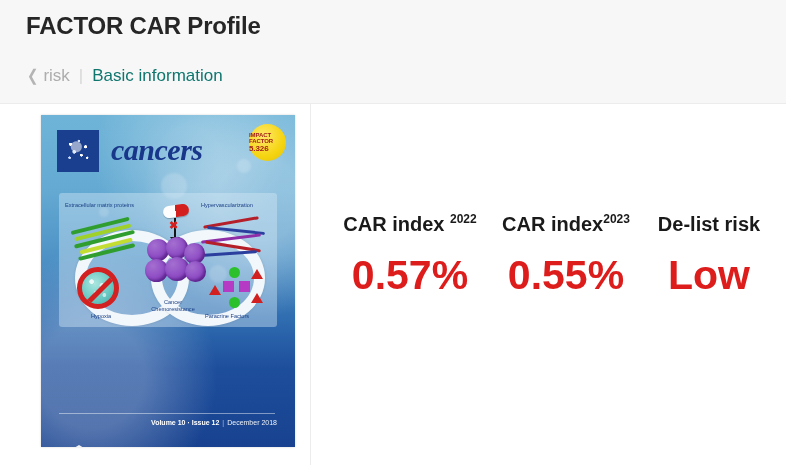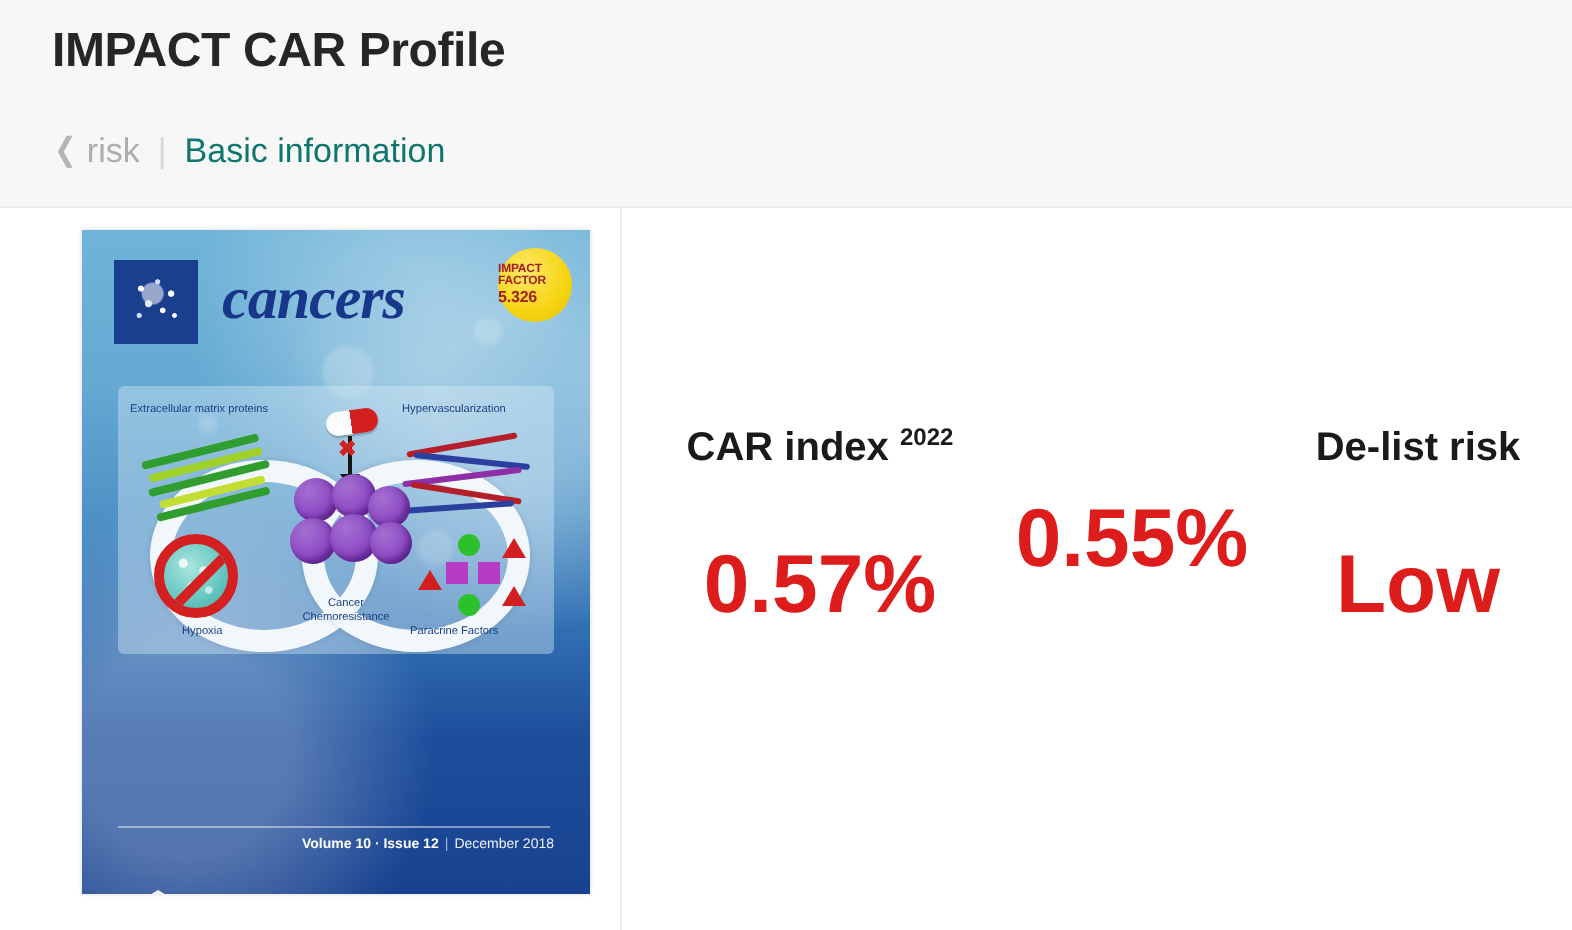--- a/index.html
+++ b/index.html
@@ -409,39 +409,39 @@
     white-space: nowrap;
   }
   .metric-label sup {
     font-size: 12px;
     font-weight: bold;
     vertical-align: super;
     line-height: 0;
   }
   .metric-label .gap { letter-spacing: 0; }
   .metric-value {
-    margin-top: 36px;
+    margin-top: 19px;
     font-size: 41px;
     font-weight: bold;
     color: #dd1c1c;
     line-height: 1;
     white-space: nowrap;
   }
   .m1 { width: 160px; }
   .m2 { width: 152px; }
   .m3 { width: 134px; }
 </style>
 </head>
 <body>
 
 <div class="page">
 
   <div class="header-band"></div>
 
-  <div class="page-title">IMPACT CAR Profile</div>
+  <div class="page-title">FACTOR CAR Profile</div>
 
   <div class="breadcrumb">
     <span class="crumb-back">
       <span class="chev">❮</span>
       <span>risk</span>
     </span>
     <span class="crumb-sep">|</span>
     <span class="crumb-current">Basic information</span>
   </div>
 
@@ -546,20 +546,23 @@
   <div class="metrics">
 
     <div class="metric m1">
       <div class="metric-label">
         <span>CAR index</span><span class="gap">&nbsp;</span><sup>2022</sup>
       </div>
       <div class="metric-value">0.57%</div>
     </div>
 
     <div class="metric m2">
+      <div class="metric-label">
+        <span>CAR index</span><sup>2023</sup>
+      </div>
       <div class="metric-value">0.55%</div>
     </div>
 
     <div class="metric m3">
       <div class="metric-label">
         <span>De-list risk</span>
       </div>
       <div class="metric-value">Low</div>
     </div>
 

